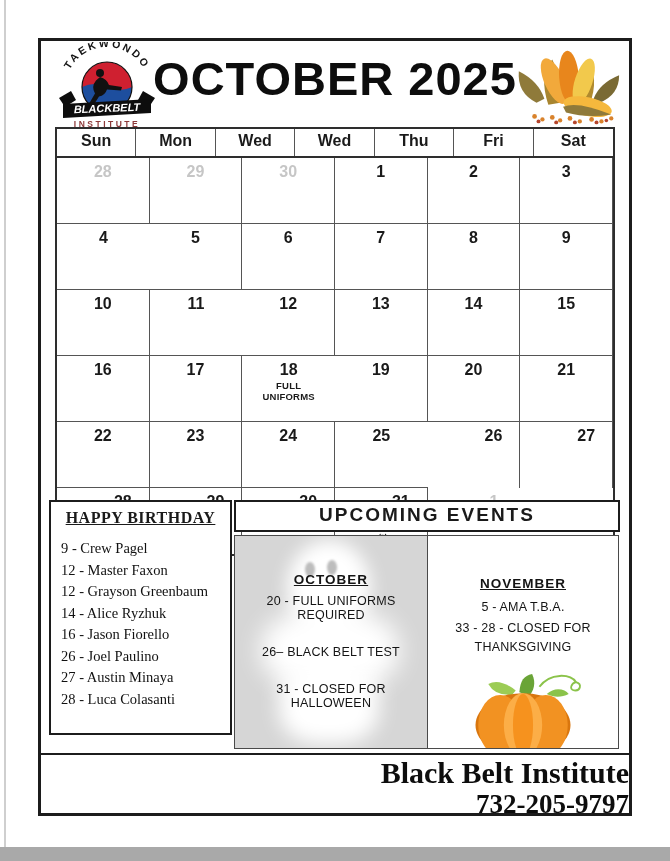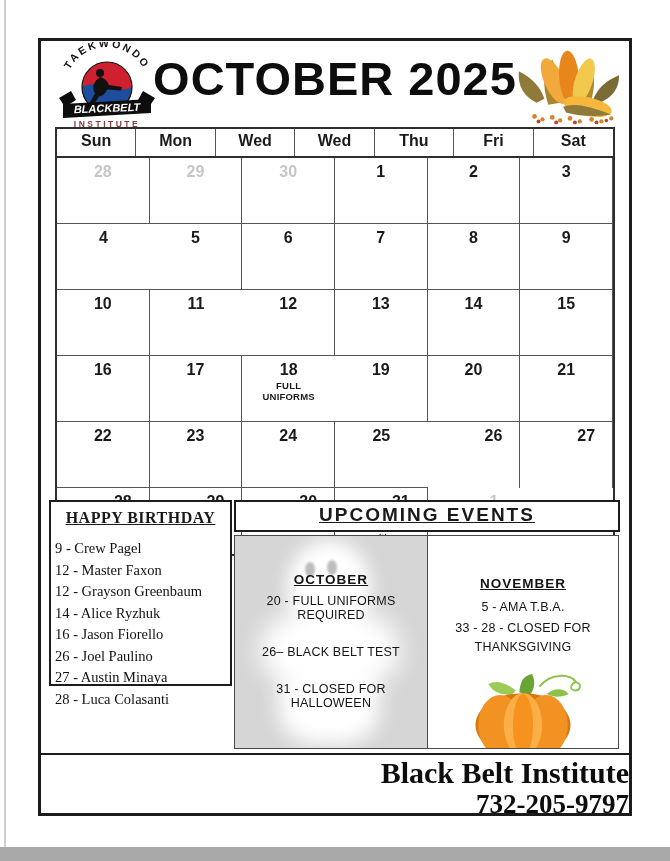--- a/index.html
+++ b/index.html
@@ -33,31 +33,31 @@
   .cal-note{font-size:9.5px;font-weight:bold;line-height:1.2;letter-spacing:.2px;margin-top:1px;}
   .hw-stamp{position:absolute;left:5px;right:5px;bottom:7px;display:flex;align-items:center;
             justify-content:space-between;}
   .hw-left{display:flex;align-items:flex-end;gap:2px;}
   .hw-text{text-align:left;line-height:1;}
   .hw-happy{font-size:7.5px;font-weight:bold;color:#0d0d0d;letter-spacing:.3px;}
   .hw-word{font-size:4.5px;background:#0d0d0d;color:#e8e8e8;letter-spacing:.4px;padding:.5px 1px;margin-top:.5px;}
   .hw-closed{font-size:6.5px;font-weight:bold;letter-spacing:1px;}
 
   
-  .birthday-box{position:absolute;left:8px;top:459px;width:183px;height:186px;
+  .birthday-box{position:absolute;left:8px;top:459px;width:183px;height:235px;
                 border:2.5px solid #1c1c1c;box-sizing:border-box;
                 font-family:"Liberation Serif",serif;background:#fff;}
   .bd-title{text-align:center;font-weight:bold;font-size:16px;text-decoration:underline;
             letter-spacing:.5px;margin-top:7px;}
-  .bd-list{margin:11px 0 0 4px;font-size:14.5px;line-height:21.5px;color:#111;}
+  .bd-list{margin:11px 0 0 10px;font-size:14.5px;line-height:21.5px;color:#111;}
 
   
   .events-box{position:absolute;left:193px;top:459px;width:386px;}
   .events-title{border:2.5px solid #1c1c1c;box-sizing:border-box;text-align:center;
-                font-weight:bold;font-size:19px;letter-spacing:2px;padding:2px 0 4px 0;background:#fff;text-decoration:underline;}
+                font-weight:bold;font-size:19px;letter-spacing:2px;padding:2px 0 4px 0;background:#fff;}
   .events-panels{display:flex;margin-top:3px;height:214px;}
   .panel{box-sizing:border-box;border:1.5px solid #4a4a4a;position:relative;overflow:hidden;}
   .panel-oct{width:194px;background:#d6d6d6;}
   .panel-nov{width:192px;background:#fff;margin-left:-1px;}
   .ghost{position:absolute;inset:0;}
   .ghost .g-head{position:absolute;left:52px;top:4px;width:84px;height:96px;background:#fff;
                  border-radius:50%;filter:blur(9px);}
   .ghost .g-mid{position:absolute;left:26px;top:72px;width:138px;height:84px;background:#fff;
                 border-radius:45%;filter:blur(12px);}
   .ghost .g-tail{position:absolute;left:44px;top:128px;width:100px;height:80px;background:#fff;

